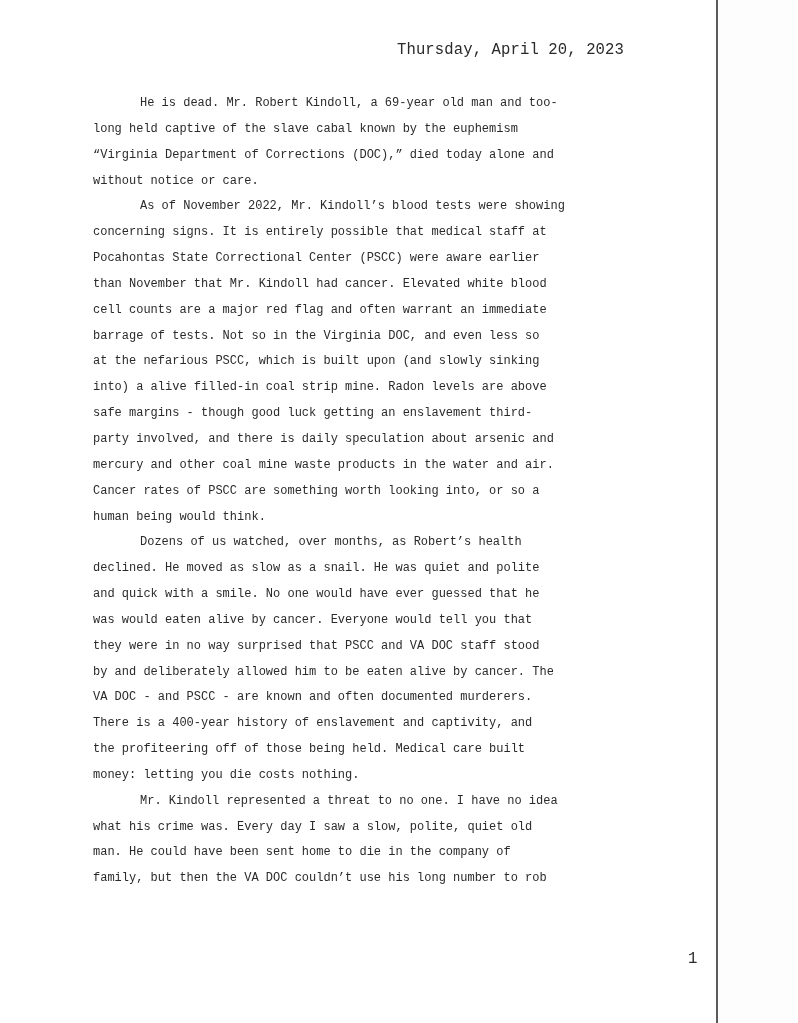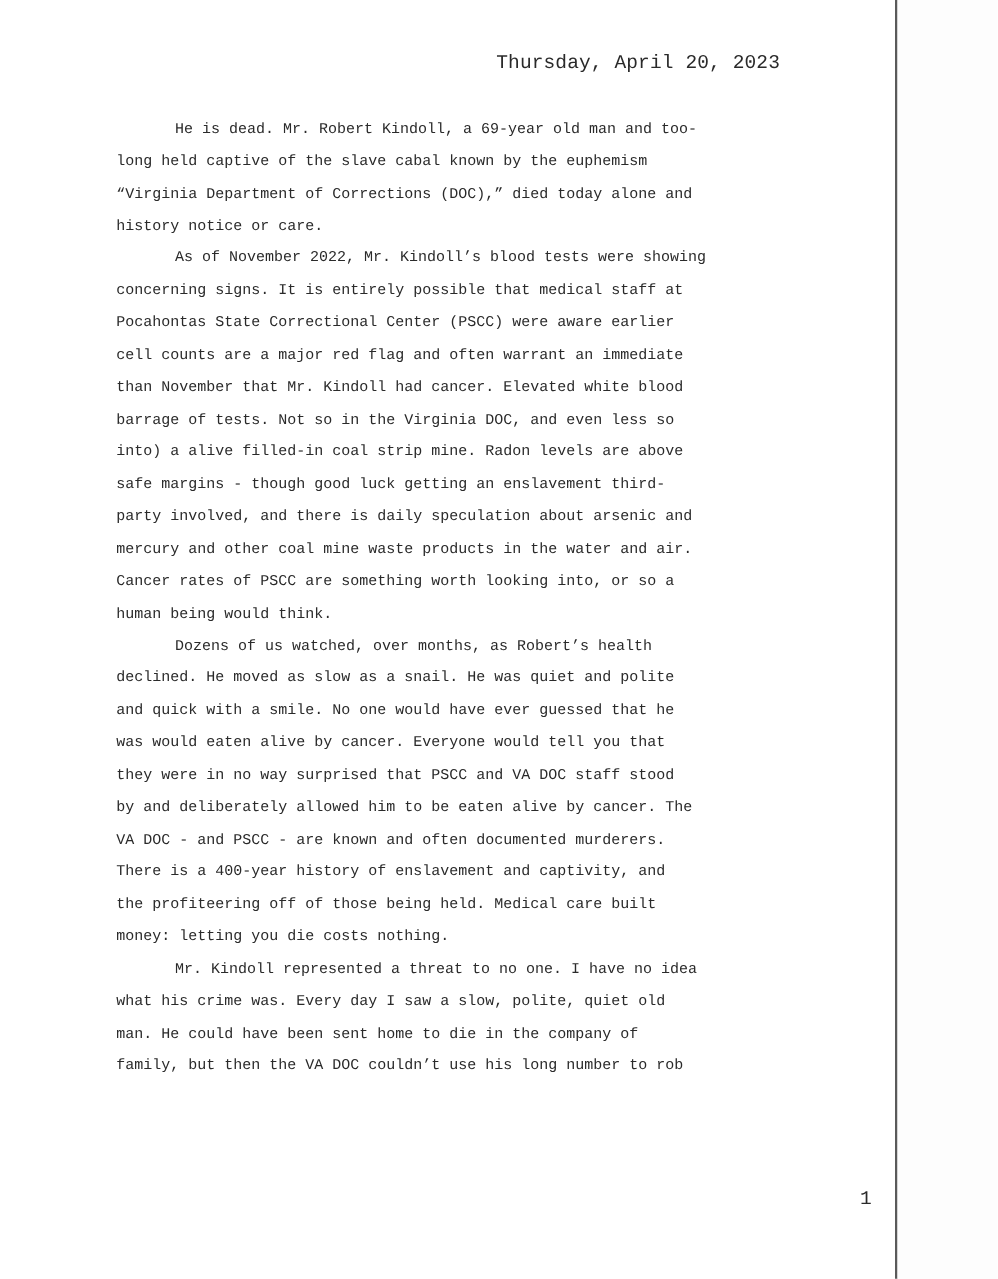--- a/index.html
+++ b/index.html
@@ -79,30 +79,31 @@
 
 <div class="page">
   <div class="date">Thursday, April 20, 2023</div>
 
   <div class="body-text">
 
     <div class="para">
       <span class="line indent">He is dead. Mr. Robert Kindoll, a 69-year old man and too-</span>
       <span class="line">long held captive of the slave cabal known by the euphemism</span>
       <span class="line">“Virginia Department of Corrections (DOC),” died today alone and</span>
-      <span class="line">history notice or care.</span>
+      <span class="line">without notice or care.</span>
     </div>
 
     <div class="para">
       <span class="line indent">As of November 2022, Mr. Kindoll’s blood tests were showing</span>
       <span class="line">concerning signs. It is entirely possible that medical staff at</span>
       <span class="line">Pocahontas State Correctional Center (PSCC) were aware earlier</span>
+      <span class="line">than November that Mr. Kindoll had cancer. Elevated white blood</span>
       <span class="line">cell counts are a major red flag and often warrant an immediate</span>
-      <span class="line">than November that Mr. Kindoll had cancer. Elevated white blood</span>
       <span class="line">barrage of tests. Not so in the Virginia DOC, and even less so</span>
+      <span class="line">at the nefarious PSCC, which is built upon (and slowly sinking</span>
       <span class="line">into) a alive filled-in coal strip mine. Radon levels are above</span>
       <span class="line">safe margins - though good luck getting an enslavement third-</span>
       <span class="line">party involved, and there is daily speculation about arsenic and</span>
       <span class="line">mercury and other coal mine waste products in the water and air.</span>
       <span class="line">Cancer rates of PSCC are something worth looking into, or so a</span>
       <span class="line">human being would think.</span>
     </div>
 
     <div class="para">
       <span class="line indent">Dozens of us watched, over months, as Robert’s health</span>

